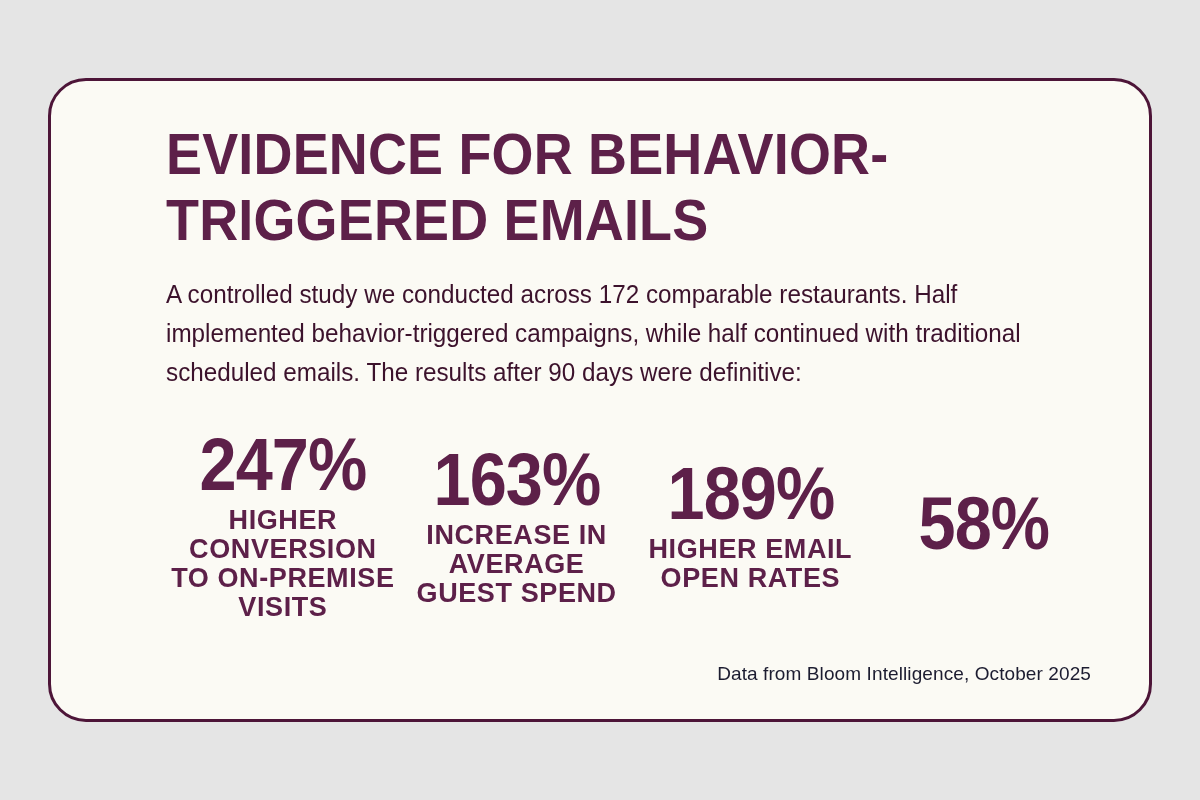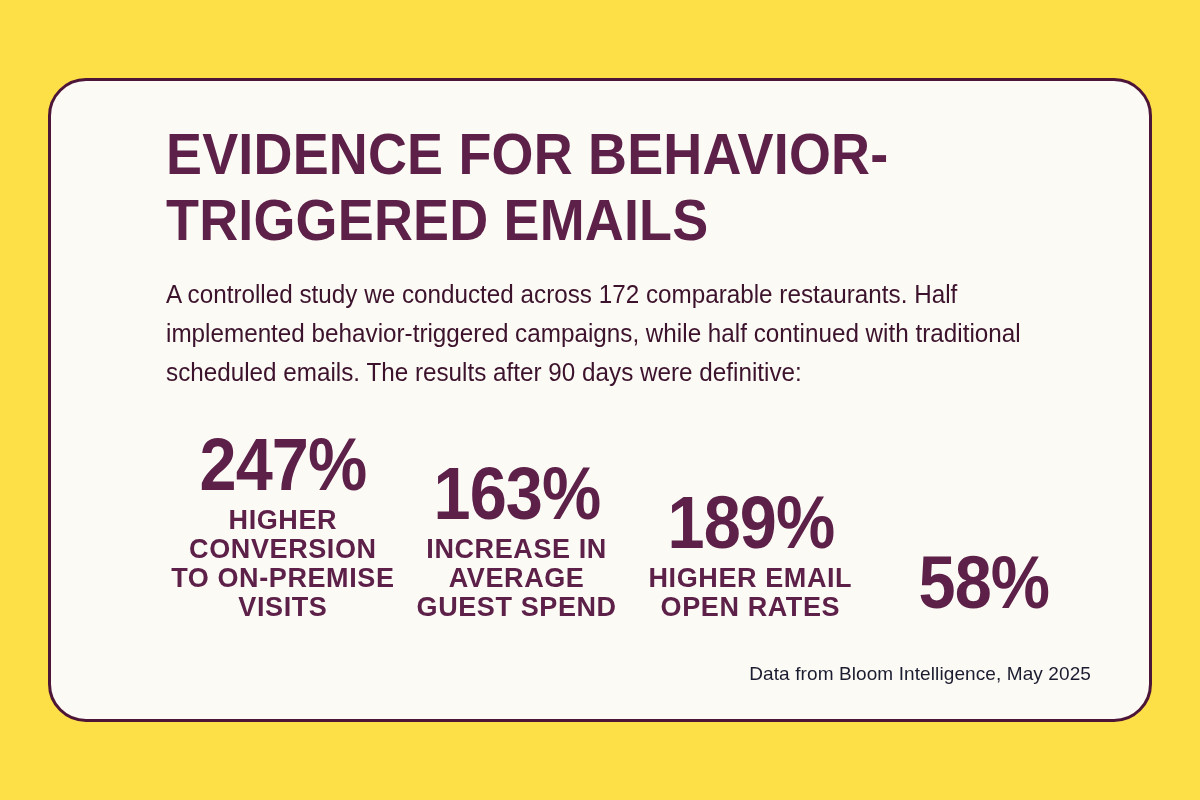--- a/index.html
+++ b/index.html
@@ -12,21 +12,21 @@
     height: 800px;
     background: #fbfaf4;
     font-family: "Liberation Sans", sans-serif;
     overflow: hidden;
   }
 
   .canvas {
     position: relative;
     width: 1200px;
     height: 800px;
-    background: #fde047;
+    background: #e5e5e5;
   }
 
   
   .card {
     position: absolute;
     left: 48px;
     top: 78px;
     width: 1104px;
     height: 644px;
     box-sizing: border-box;
@@ -67,21 +67,21 @@
     width: 930px;
     transform: scaleX(0.97);
     transform-origin: left top;
   }
 
   
   .stats {
     display: flex;
     margin-top: 34px;
     width: 935px;
-    align-items: flex-end;
+    align-items: center;
   }
   .stat {
     flex: 1 1 0;
     text-align: center;
     padding: 0 4px;
     box-sizing: border-box;
   }
   .stat-value {
     font-family: "Liberation Sans Narrow", "Liberation Sans", sans-serif;
     font-size: 74px;
@@ -142,18 +142,18 @@
           <span class="stat-value">189%</span>
           <span class="stat-label">Higher email open rates</span>
         </div>
 
         <div class="stat">
           <span class="stat-value">58%</span>
         </div>
 
       </div>
 
-      <div class="source">Data from Bloom Intelligence, May 2025</div>
+      <div class="source">Data from Bloom Intelligence, October 2025</div>
 
     </div>
   </div>
 
 </div>
 
 </body></html>

